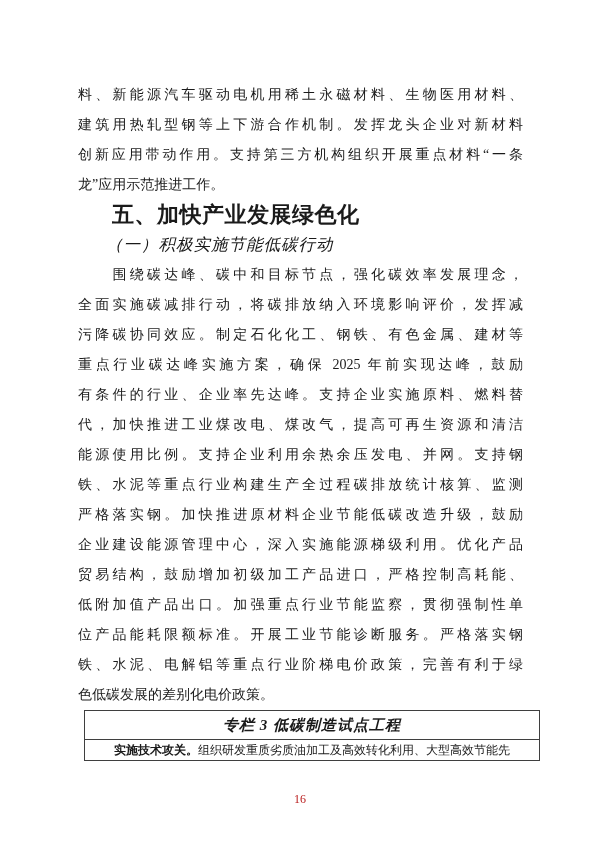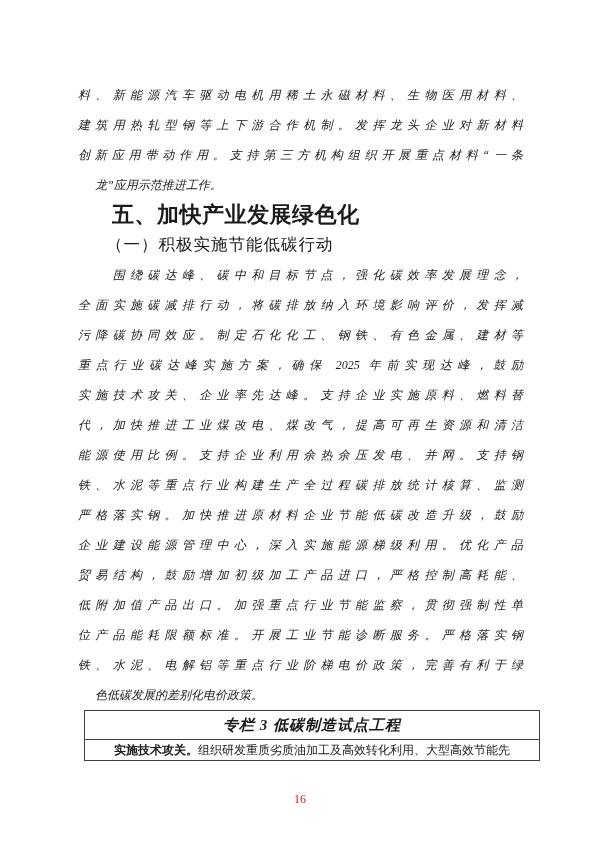--- a/index.html
+++ b/index.html
@@ -20,47 +20,46 @@
     inset: 0;
     background: #ffffff;
   }
   .content {
     position: absolute;
     left: 78px;
     top: 80px;
     width: 445px;
   }
   .para {
-    font-size: 12px;
+    font-size: 14px;
     line-height: 30px;
-    font-style: italic;
   }
   .tline {
     height: 30px;
     overflow: visible;
   }
   .jl {
     text-align: justify;
     text-align-last: justify;
   }
   .ll {
     text-align: center;
     text-align-last: left;
-    margin-left: 17px;
   }
   .h1 {
     font-family: Liberation Sans, sans-serif;
     font-weight: 700;
     font-size: 22px;
     line-height: 30px;
     height: 30px;
     padding-left: 34px;
     letter-spacing: 0.5px;
   }
   .h2 {
+    font-style: italic;
     font-size: 16.5px;
     line-height: 30px;
     height: 30px;
     padding-left: 28px;
     letter-spacing: 1px;
   }
   .panel {
     box-sizing: border-box;
     margin-left: 6px;
     width: 456px;
@@ -116,21 +115,21 @@
 
     <div class="h1">五、加快产业发展绿色化</div>
 
     <div class="h2">（一）积极实施节能低碳行动</div>
 
     <div class="para">
         <div class="tline jl">　　围绕碳达峰、碳中和目标节点，强化碳效率发展理念，</div>
         <div class="tline jl">全面实施碳减排行动，将碳排放纳入环境影响评价，发挥减</div>
         <div class="tline jl">污降碳协同效应。制定石化化工、钢铁、有色金属、建材等</div>
         <div class="tline jl">重点行业碳达峰实施方案，确保 2025 年前实现达峰，鼓励</div>
-        <div class="tline jl">实施技术攻关、企业率先达峰。支持企业实施原料、燃料替</div>
+        <div class="tline jl">有条件的行业、企业率先达峰。支持企业实施原料、燃料替</div>
         <div class="tline jl">代，加快推进工业煤改电、煤改气，提高可再生资源和清洁</div>
         <div class="tline jl">能源使用比例。支持企业利用余热余压发电、并网。支持钢</div>
         <div class="tline jl">铁、水泥等重点行业构建生产全过程碳排放统计核算、监测</div>
         <div class="tline jl">严格落实钢。加快推进原材料企业节能低碳改造升级，鼓励</div>
         <div class="tline jl">企业建设能源管理中心，深入实施能源梯级利用。优化产品</div>
         <div class="tline jl">贸易结构，鼓励增加初级加工产品进口，严格控制高耗能、</div>
         <div class="tline jl">低附加值产品出口。加强重点行业节能监察，贯彻强制性单</div>
         <div class="tline jl">位产品能耗限额标准。开展工业节能诊断服务。严格落实钢</div>
         <div class="tline jl">铁、水泥、电解铝等重点行业阶梯电价政策，完善有利于绿</div>
         <div class="tline ll">色低碳发展的差别化电价政策。</div>

